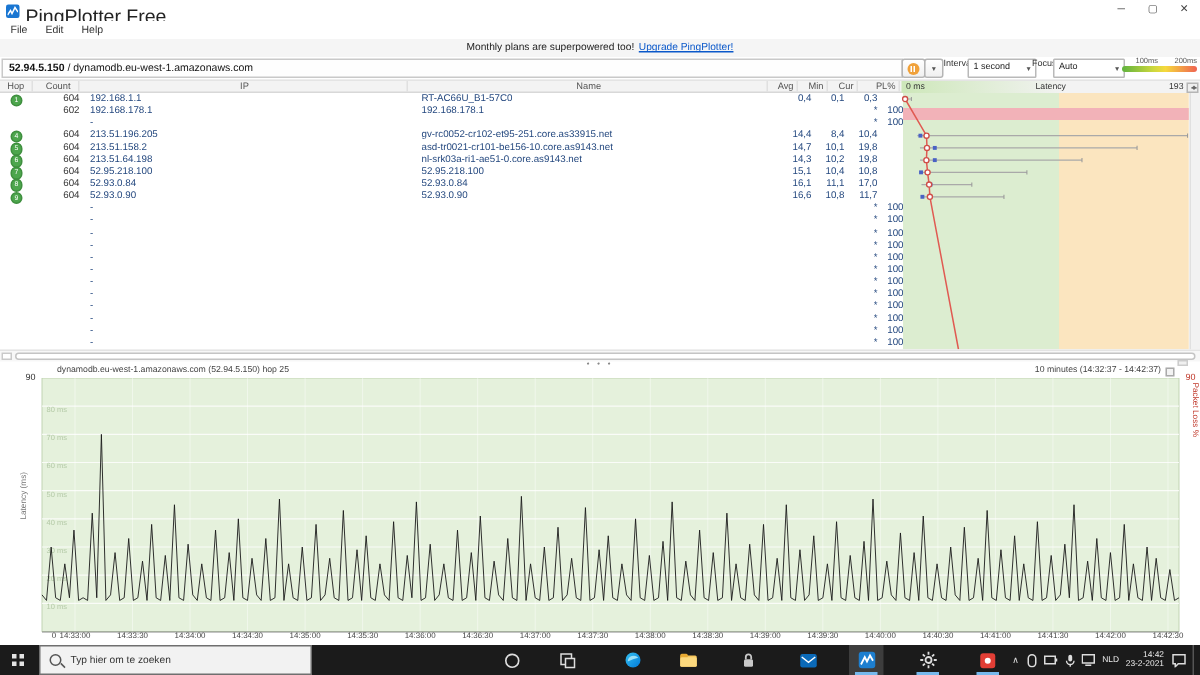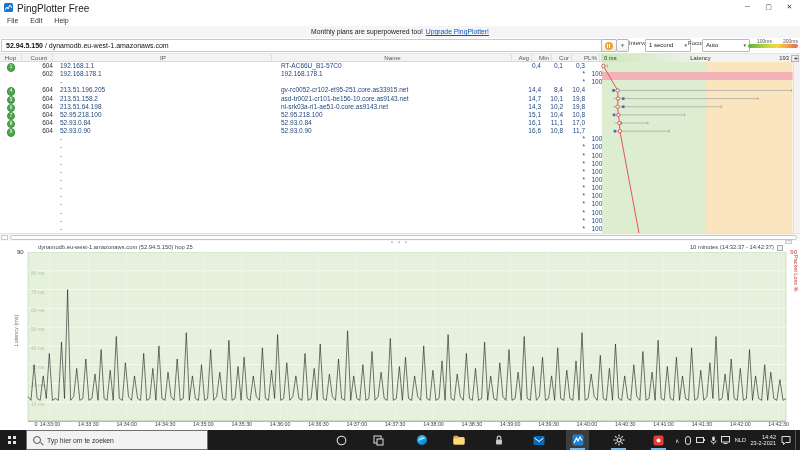--- a/index.html
+++ b/index.html
@@ -2,21 +2,21 @@
 <html><head>
 <meta charset="utf-8">
 <style>
   html,body{margin:0;padding:0;background:#ddd;}
   .screen{position:relative;width:800px;height:450px;background:#fff;overflow:hidden;
           font-family:"Liberation Sans",sans-serif;-webkit-text-size-adjust:none;}
   
   .titlebar{position:absolute;top:0;left:0;right:0;height:14px;background:#fff;}
   .app-icon{position:absolute;left:4px;top:3px;width:9px;height:9px;background:#1976d2;border-radius:1.5px;}
   .app-icon svg{position:absolute;left:1px;top:1px;}
-  .title-text{position:absolute;left:17px;top:2.5px;font-size:10px;color:#222;}
+  .title-text{position:absolute;left:17px;top:2.5px;font-size:13px;color:#222;}
   .win-btns{position:absolute;right:0;top:0;display:flex;}
   .win-btn{width:21px;height:14px;font-size:7px;line-height:14px;text-align:center;color:#444;}
   
   .menubar{position:absolute;top:14px;left:0;right:0;height:12px;display:flex;align-items:center;padding-left:7px;gap:12px;background:#fff;}
   .menu-item{font-size:7px;color:#333;}
   
   .promo{position:absolute;top:26px;left:0;right:0;height:12px;background:#f5f5f5;text-align:center;font-size:6.8px;line-height:12px;color:#222;}
   .promo .link{color:#0a58ca;text-decoration:underline;margin-left:3px;cursor:pointer;}
   
   .toolbar{position:absolute;top:38px;left:0;right:0;height:15px;background:#fff;}

